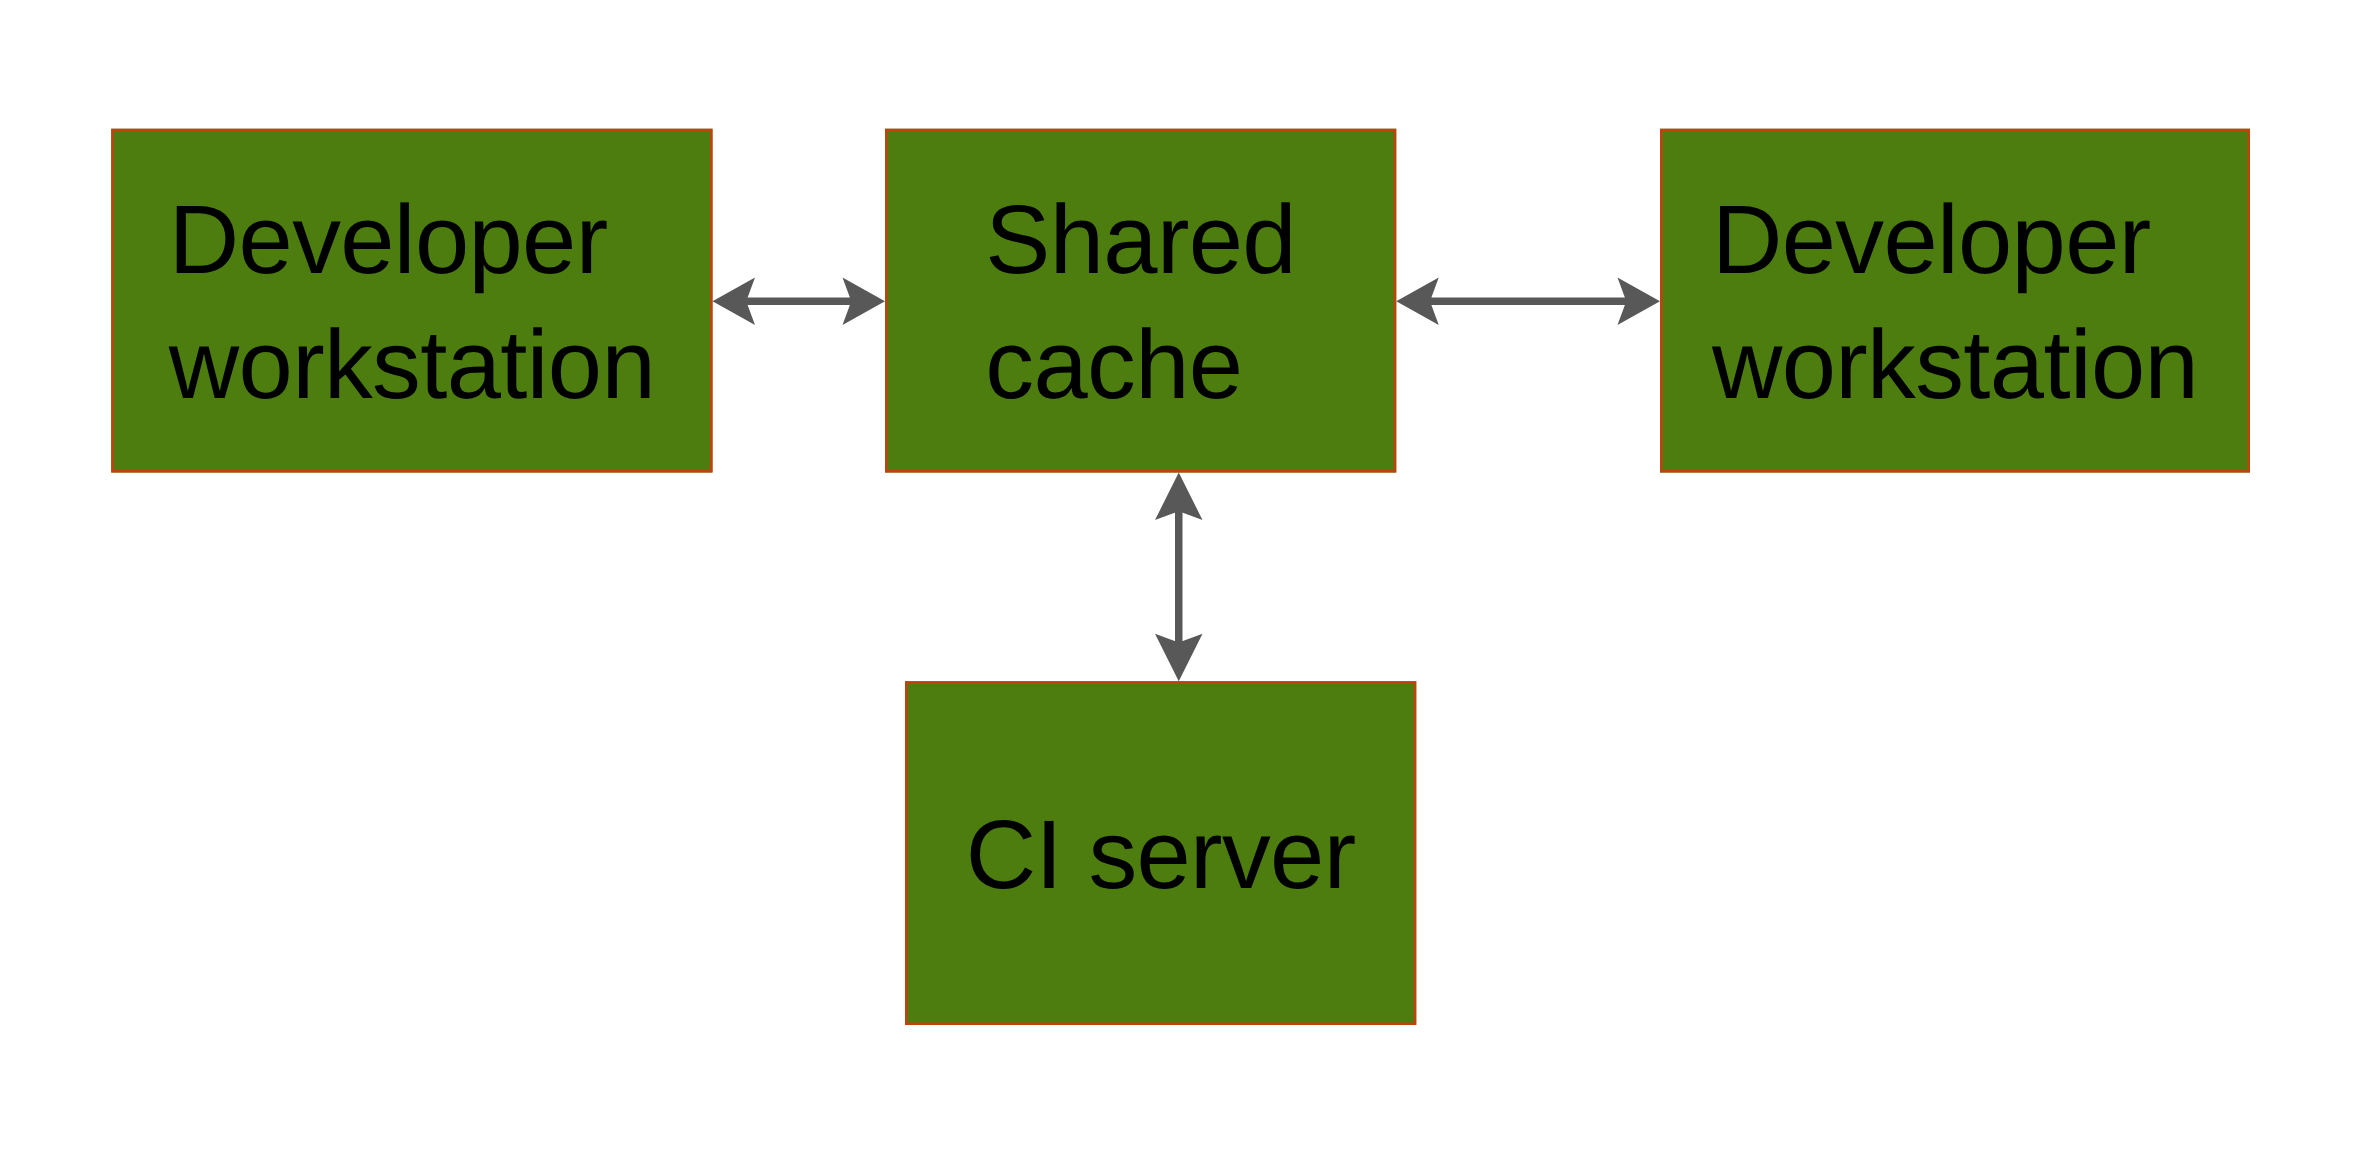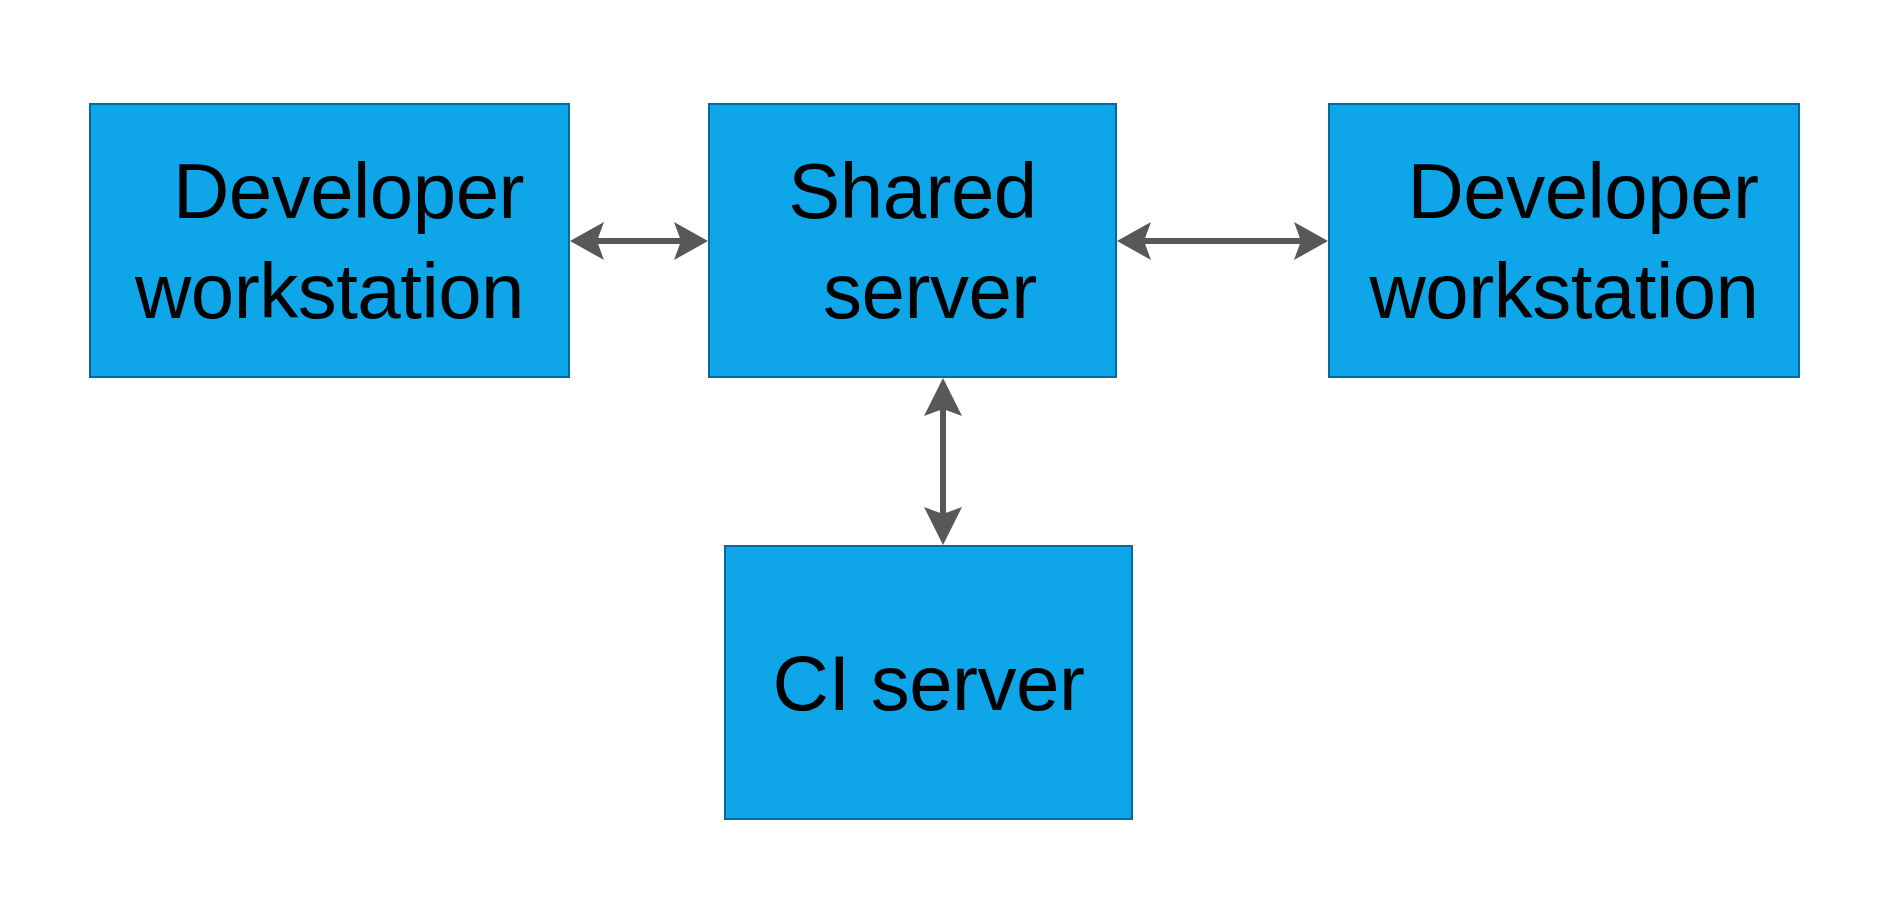--- a/index.html
+++ b/index.html
@@ -14,26 +14,26 @@
   #canvas {
     position: relative;
     width: 1900px;
     height: 922px;
     background: #ffffff;
     overflow: hidden;
   }
   .node {
     position: absolute;
     box-sizing: border-box;
-    background: #0ea5e9;
-    border: 2px solid #0369a1;
+    background: #4d7c0f;
+    border: 2px solid #c2410c;
     display: flex;
     align-items: center;
     justify-content: center;
-    text-align: right;
+    text-align: left;
   }
   .node-label {
     font-family: "Liberation Sans", sans-serif;
     font-size: 78px;
     line-height: 100px;
     color: #000000;
     letter-spacing: -0.5px;
     white-space: pre-line;
     font-weight: 400;
   }
@@ -57,21 +57,21 @@
 
 <div id="canvas">
 
   <div class="node" id="node-dev-left">
     <span class="node-label">Developer
 workstation</span>
   </div>
 
   <div class="node" id="node-shared">
     <span class="node-label">Shared
-server</span>
+cache</span>
   </div>
 
   <div class="node" id="node-dev-right">
     <span class="node-label">Developer
 workstation</span>
   </div>
 
   <div class="node" id="node-ci">
     <span class="node-label">CI server</span>
   </div>

